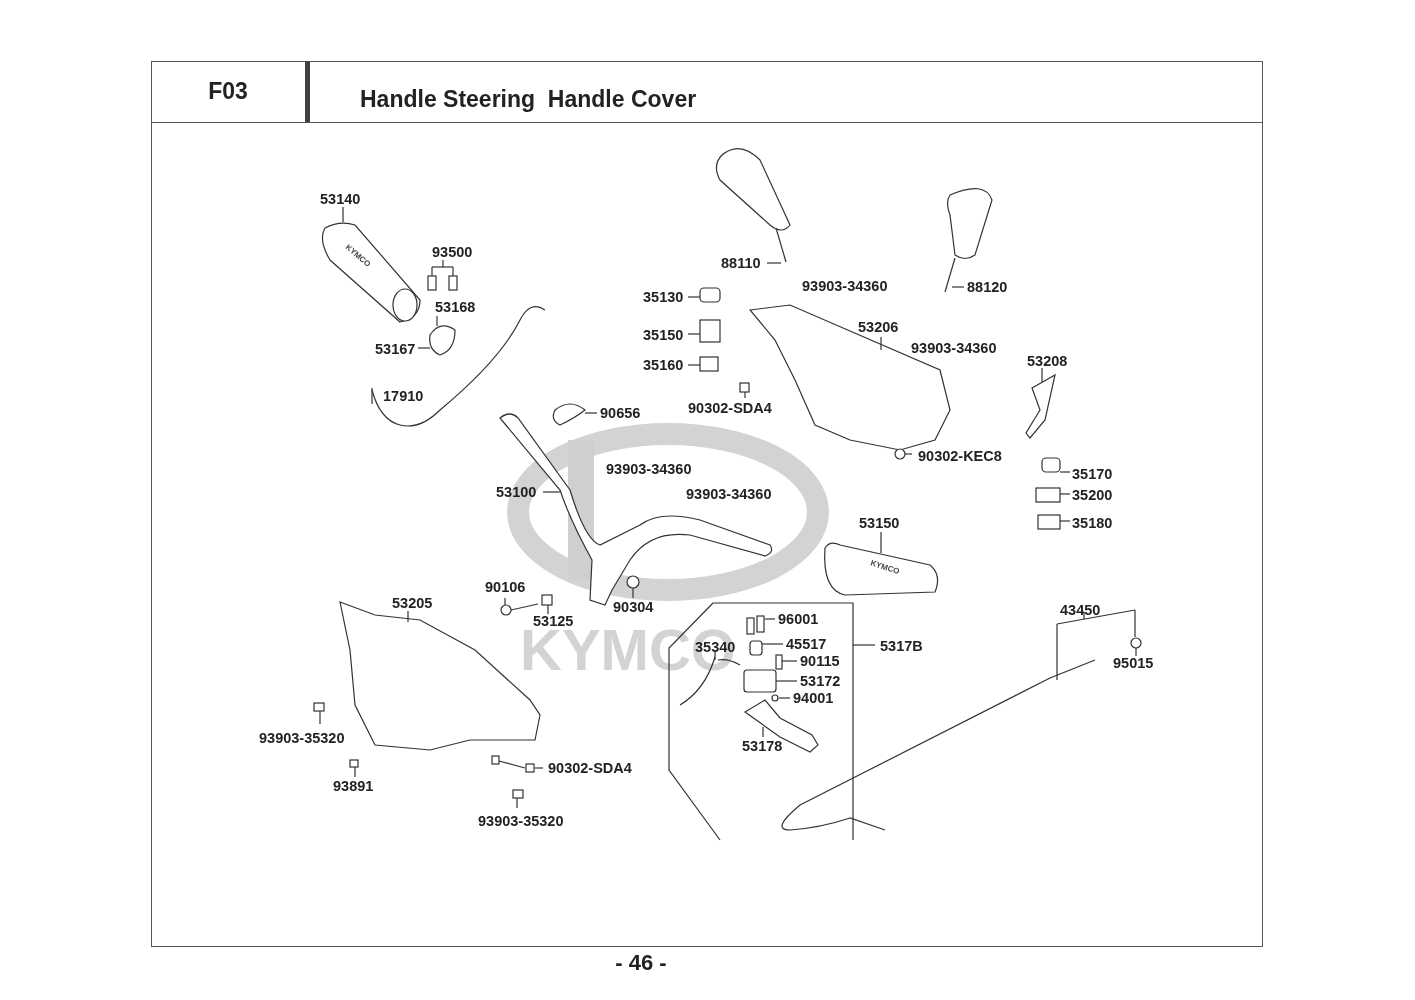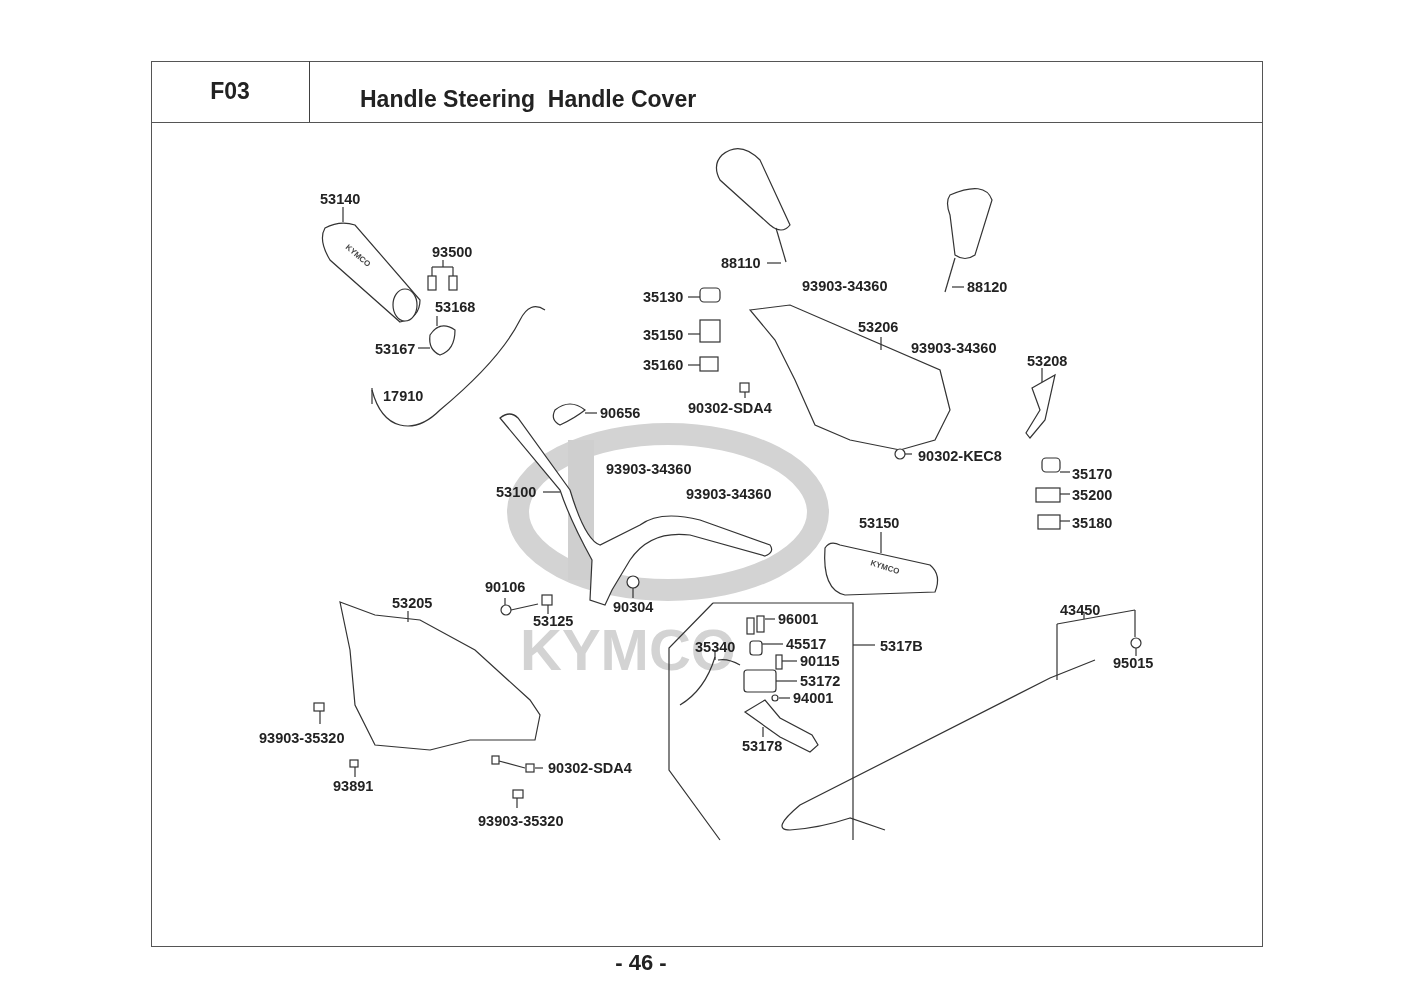--- a/index.html
+++ b/index.html
@@ -1,18 +1,18 @@
 <!DOCTYPE html>
 <html><head>
 <meta charset="utf-8">
 <style>
   html, body { margin: 0; padding: 0; background: #ffffff; }
   body { width: 1415px; height: 1000px; position: relative; overflow: hidden; font-family: "Liberation Sans", sans-serif; color: #222; }
   .frame { position: absolute; left: 151px; top: 61px; width: 1112px; height: 886px; border: 1px solid #555; box-sizing: border-box; }
-  .hdr-code { position: absolute; left: 151px; top: 61px; width: 159px; height: 62px; border-right: 1px solid #404040; border-bottom: 1px solid #555; box-sizing: border-box; display:flex; align-items:center; justify-content:center; font-weight: bold; font-size: 23px; }
+  .hdr-code { position: absolute; left: 151px; top: 61px; width: 159px; height: 62px; border-right: 5px solid #404040; border-bottom: 1px solid #555; box-sizing: border-box; display:flex; align-items:center; justify-content:center; font-weight: bold; font-size: 23px; }
   .hdr-title { position: absolute; left: 360px; top: 61px; height: 76px; display:flex; align-items:center; font-weight: bold; font-size: 23px; white-space: pre; }
   .hdr-line { position: absolute; left: 151px; top: 122px; width: 1112px; height: 1px; background:#555; }
   .page-num { position: absolute; left: 0; width: 1282px; top: 950px; text-align: center; font-weight: bold; font-size: 22px; }
   svg.diagram { position: absolute; left: 0; top: 0; }
   .lbl { font-family: "Liberation Sans", sans-serif; font-weight: bold; font-size: 14.5px; fill: #222; }
   .part { fill: #fff; stroke: #333; stroke-width: 1.2; }
   .ln { stroke: #333; stroke-width: 1.2; fill: none; }
   .wm { fill: #cfcfcf; }
 </style>
 </head>

